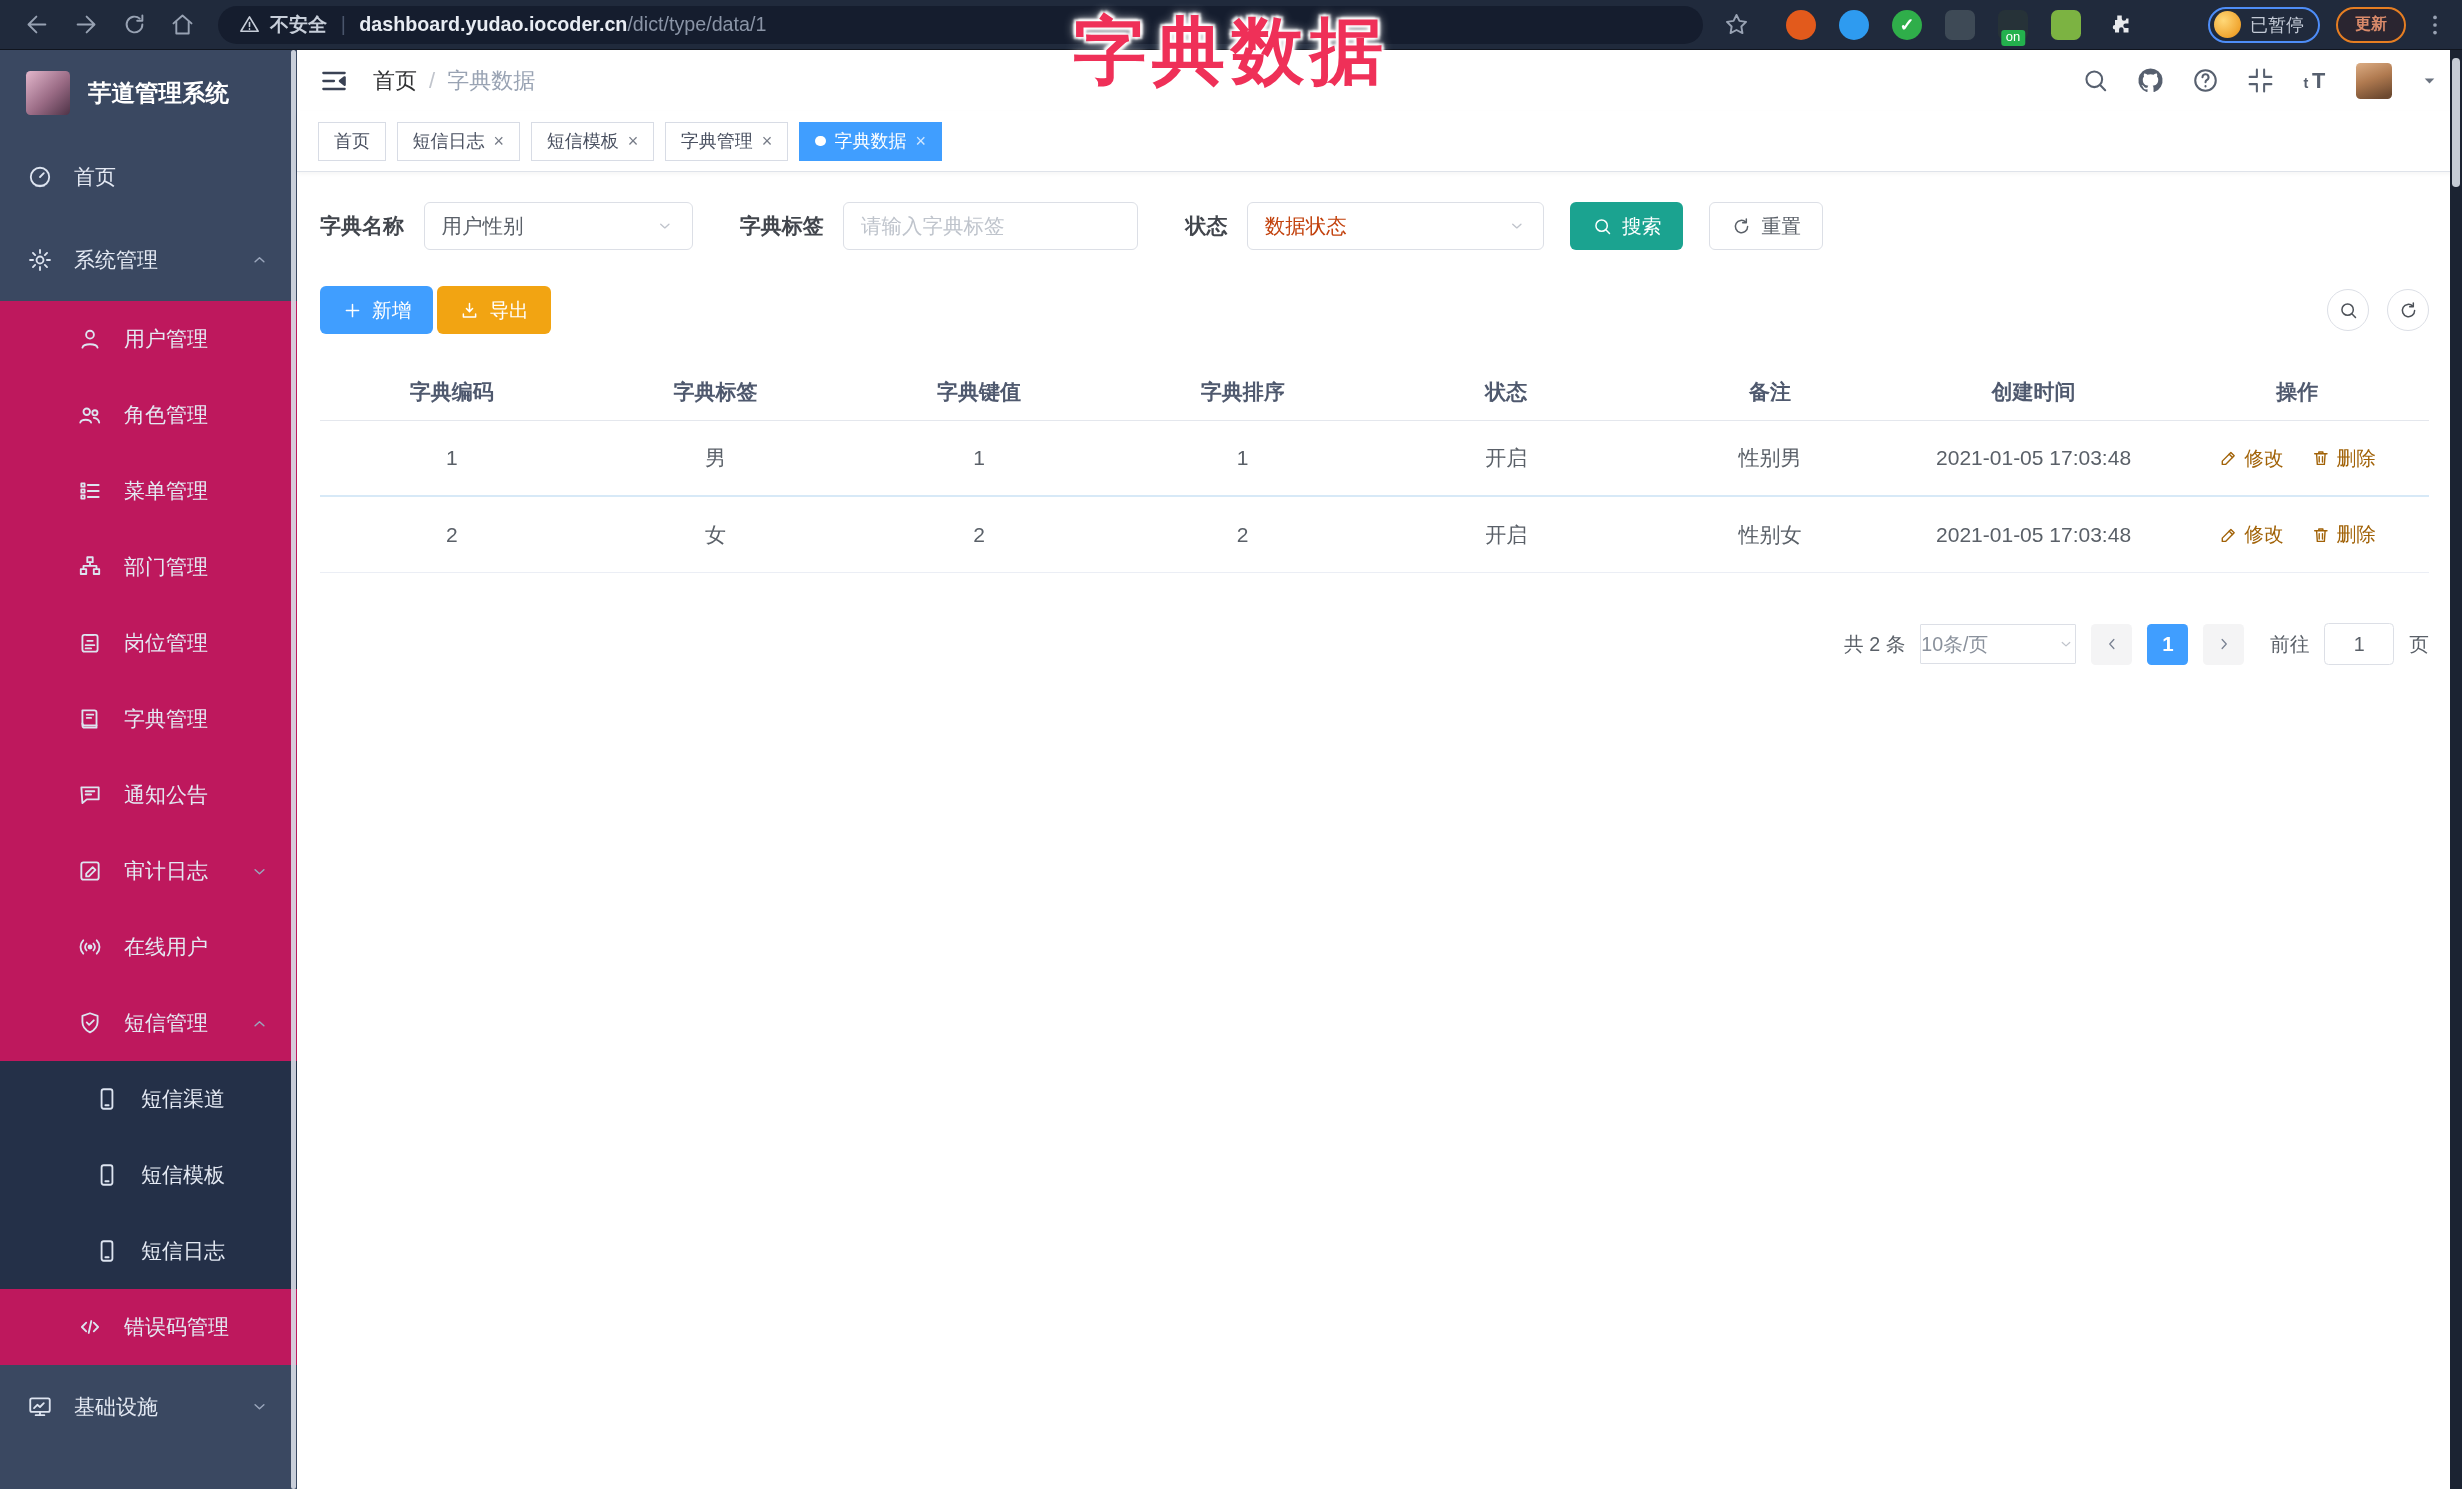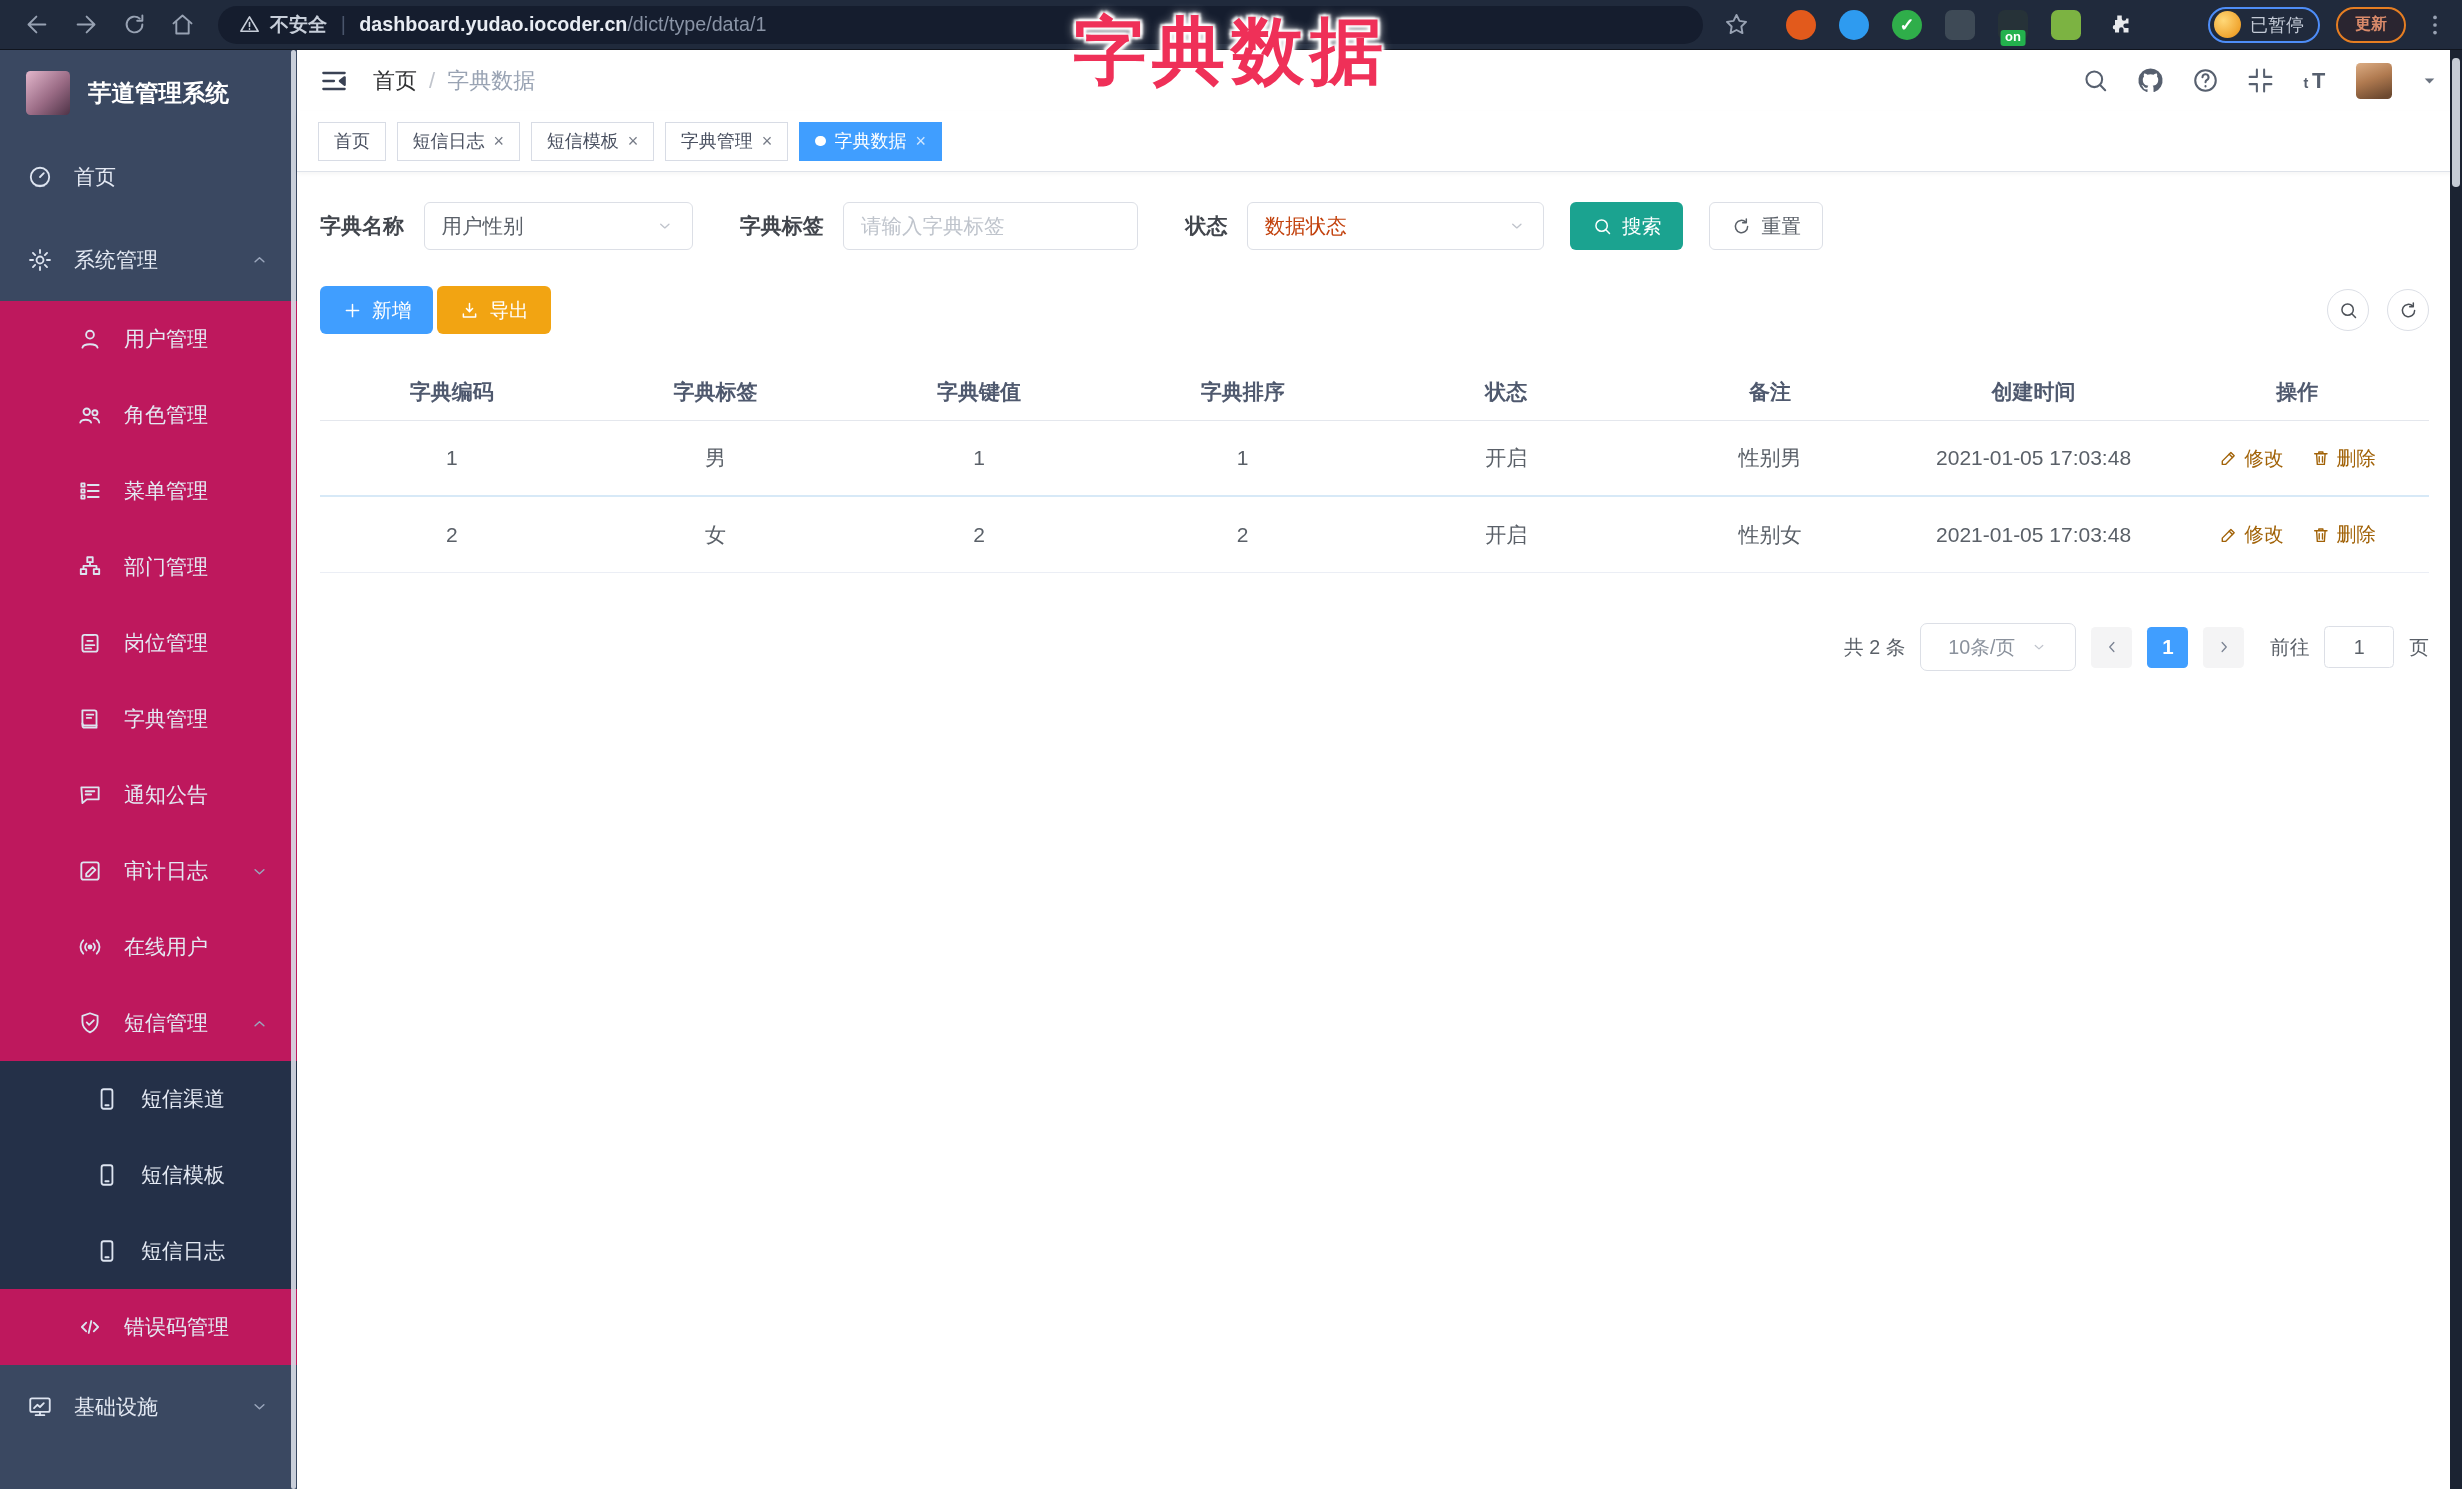--- a/index.html
+++ b/index.html
@@ -13,21 +13,21 @@
   .addr{width:1485px;height:38px;background:#151D2E;border-radius:19.7px;display:flex;align-items:center;padding:0 19.7px;margin-left:12px;flex:none}
   .addr .warn{width:23px;height:23px;color:#C7CED9;margin-right:9px}
   .sec-label{font-size:19px;color:#C7CED9;font-weight:700;margin-right:13.6px}
   .addr .pipe{color:#49556B;font-size:19.7px;margin-right:13.6px}
   .url-host{font-size:19.7px;color:#E8ECF3;font-weight:700}
   .url-path{font-size:19.7px;color:#8A94A6}
   .star{width:27px;height:27px;color:#98A2B3;margin-left:19.7px}
   .ext-row{display:flex;align-items:center;gap:23px;margin-left:36px}
   .ext{width:30px;height:30px;border-radius:50%;position:relative;display:inline-flex;align-items:center;justify-content:center;color:#fff;font-size:18px;font-weight:700}
   .ext.square{border-radius:6.8px}
-  .ext-badge{position:absolute;bottom:-6px;left:50%;transform:translateX(-50%);background:#23B14D;color:#fff;font-size:13px;font-weight:700;padding:0.8px 4.5px;border-radius:3px;line-height:1.1}
+  .ext-badge{position:absolute;bottom:-6px;left:50%;transform:translateX(-50%);background:#23B14D;color:#fff;font-size:13px;font-weight:400;padding:0.8px 4.5px;border-radius:3px;line-height:1.1}
   .chip-group{margin-left:auto;display:flex;align-items:center;gap:16.7px}
   .paused-chip{height:36px;border:2.3px solid #4E8DF7;border-radius:19.7px;display:flex;align-items:center;gap:9px;padding:0 13.6px 0 4.5px}
   .paused-avatar{width:27px;height:27px;border-radius:50%;background:radial-gradient(circle at 35% 35%,#FFD878,#F0A530 70%,#C87A1A)}
   .paused-label{font-size:18px;color:#C3CAD6}
   .update-btn{height:36px;border:2.3px solid #E67E22;border-radius:19.7px;display:flex;align-items:center;padding:0 16.7px;background:#2A2530}
   .update-label{font-size:16px;color:#D98A6A;font-weight:700}
   .dots-ic{width:26px;height:26px;color:#98A2B3}
 
   
   .overlay-title{position:absolute;top:3px;left:50%;transform:translateX(-50%);z-index:60;font-size:73px;font-weight:800;letter-spacing:6px;color:#EF3058;white-space:nowrap;
@@ -100,21 +100,21 @@
   .thead{display:flex;align-items:center;height:58px;border-bottom:1.5px solid #E4E7ED;font-weight:700;font-size:21px;color:#4F596E}
   .th{flex:1;text-align:center}
   .trow{display:flex;align-items:center;height:76px;font-size:21px;color:#5A6068}
   .trow.r0{border-bottom:2.3px solid #D7E9F7}
   .trow.r1{border-bottom:1.5px solid #EBEEF5}
   .td{flex:1;text-align:center;display:flex;align-items:center;justify-content:center;gap:6px}
   .link{display:inline-flex;align-items:center;gap:6px;color:#a16207;font-size:19.7px;margin:0 10.6px;cursor:pointer}
   .link .icon{width:19.7px;height:19.7px}
 
   .pagination{margin-top:50px;display:flex;align-items:center;justify-content:flex-end;gap:15px;font-size:19.7px;color:#5A6068}
-  .psel{width:156px;height:48px;border:1.5px solid #DCDFE6;border-radius:7px;display:flex;align-items:center;justify-content:space-between;padding:0 27px;color:#8A919C}
+  .psel{width:156px;height:40px;border:1.5px solid #DCDFE6;border-radius:1px;display:flex;align-items:center;justify-content:space-between;padding:0 0;color:#8A919C}
   .psel .chev-d{width:18px;height:18px;color:#C0C4CC}
   .pbtn{width:41px;height:41px;border-radius:4.5px;background:#F4F4F5;display:flex;align-items:center;justify-content:center;color:#7A8292;cursor:pointer}
   .pbtn .icon{width:18px;height:18px}
   .pcur{width:41px;height:41px;border-radius:4.5px;background:#409EFF;color:#fff;font-weight:700;display:flex;align-items:center;justify-content:center;font-size:20.5px}
   .goto-input{width:70px;height:42px;border:1.5px solid #DCDFE6;border-radius:4.5px;text-align:center;font-size:19.7px;color:#5A6068;outline:none;font-family:"Liberation Sans",sans-serif}
 
   
   .page-scrollbar{position:absolute;top:50px;right:0;bottom:0;width:12px;background:#1B2332;z-index:40}
   .page-thumb{position:absolute;top:7.6px;left:2.3px;width:7.6px;height:129px;border-radius:3.8px;background:#C6CCD6}
 </style>

